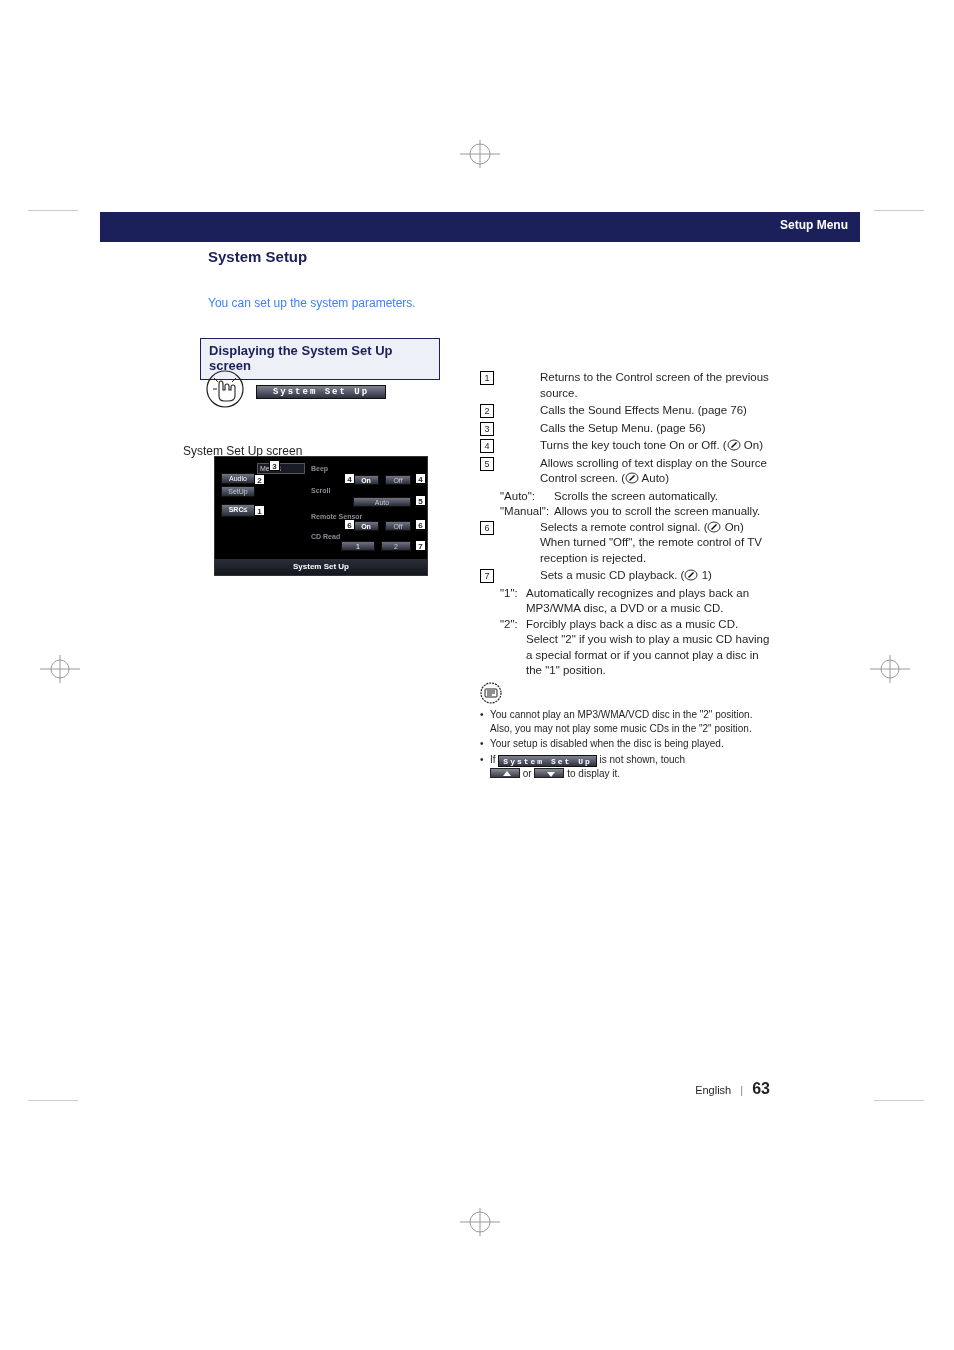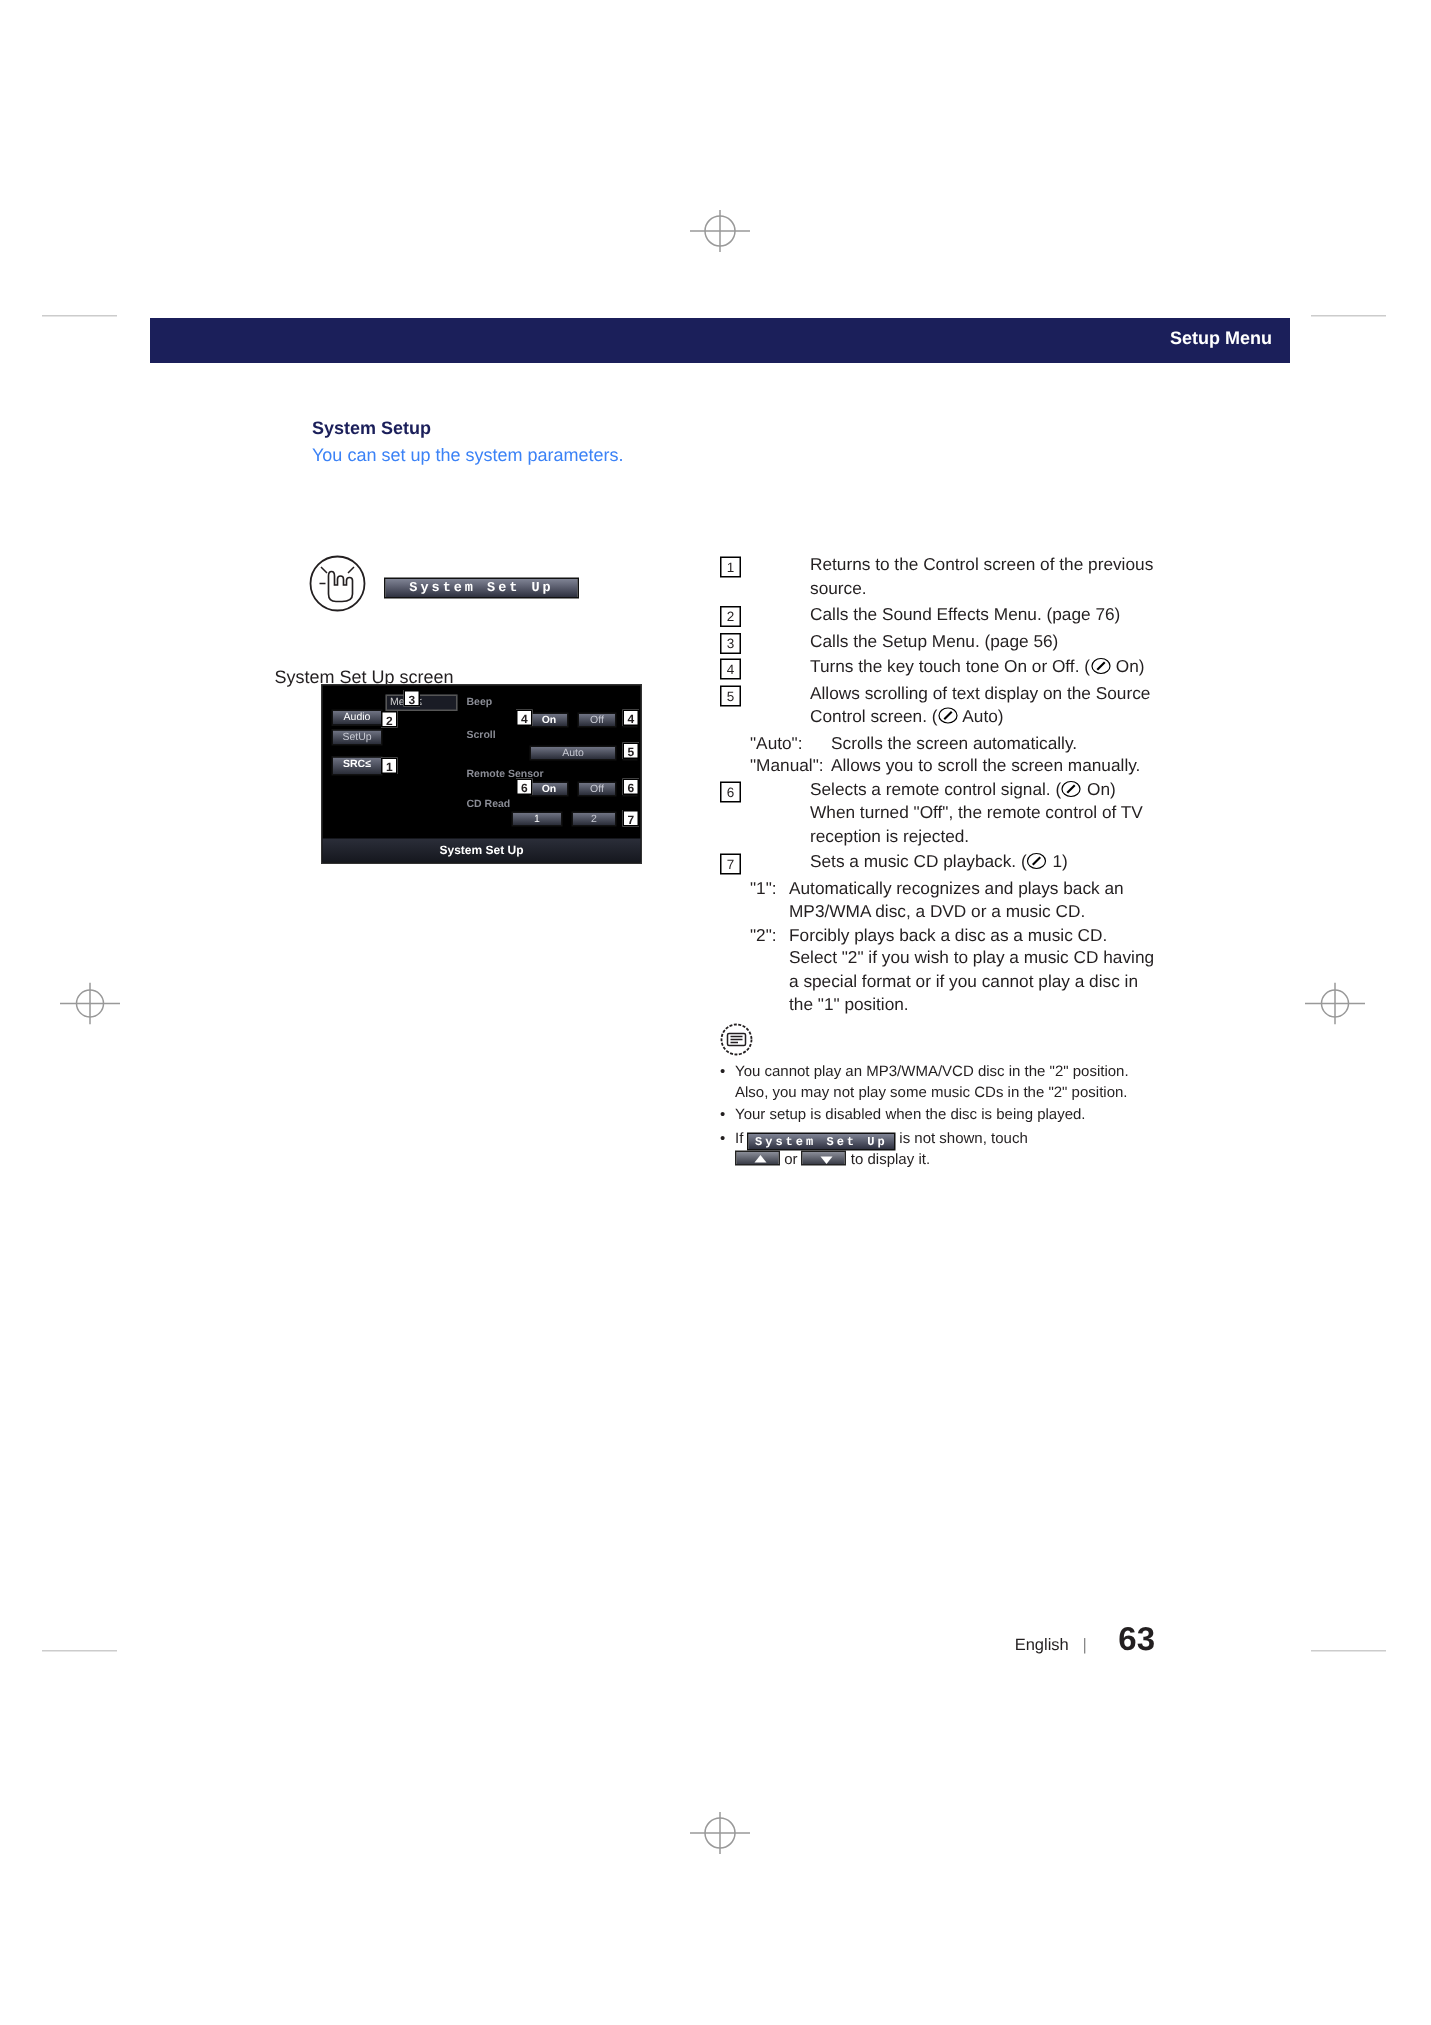--- a/index.html
+++ b/index.html
@@ -12,21 +12,21 @@
   .crop.top { left: 420px; top: 140px; }
   .crop.bot { left: 420px; top: 1208px; }
   .crop.left { left: 30px; top: 655px; }
   .crop.right { left: 860px; top: 655px; }
 
   
   .hdr-band { position: absolute; left: 100px; top: 212px; width: 760px; height: 30px; background: #1b1f5a; }
   .hdr-band .chapter { position: absolute; right: 12px; top: 6px; color: #fff; font-size: 12px; font-weight: 700; }
 
   
-  .section-title { position: absolute; left: 208px; top: 278px; font-size: 12px; font-weight: 700; color: #1b1f5a; }
+  .section-title { position: absolute; left: 208px; top: 248px; font-size: 15px; font-weight: 700; color: #1b1f5a; }
   .section-sub { position: absolute; left: 208px; top: 296px; font-size: 12px; color: #3b82f6; }
 
   
   .boxhead { position: absolute; left: 200px; top: 338px; width: 240px; padding: 4px 8px 6px 8px; border: 1px solid #1b1f5a; background: #eef0f7; color: #1b1f5a; font-size: 13px; font-weight: 700; }
 
   
   .touch-fig { position: absolute; left: 200px; top: 368px; width: 240px; height: 52px; }
   .touch-fig .hand { position: absolute; left: 4px; top: 0; width: 42px; height: 42px; }
   .touch-btn { position: absolute; left: 56px; top: 17px; width: 130px; height: 14px; background: linear-gradient(#7f8394,#2e3140); border: 1px solid #111; text-align: center; color: #fff; font-size: 9px; line-height: 13px; letter-spacing: 2px; font-family: "Courier New", monospace; font-weight: bold; }
 
@@ -87,21 +87,21 @@
   .notes .bul { flex: 0 0 10px; }
   .notes .ntxt { flex: 1; }
   .inline-btn { display: inline-block; background: linear-gradient(#7f8394,#2e3140); border: 1px solid #111; color: #fff; font-size: 8px; line-height: 11px; height: 12px; padding: 0 4px; letter-spacing: 2px; font-family: "Courier New", monospace; font-weight: bold; vertical-align: -1px; }
   .inline-arrow { display: inline-block; width: 30px; height: 10px; background: linear-gradient(#8a8d98,#3a3d48); border: 1px solid #222; position: relative; vertical-align: -1px; }
   .inline-arrow::after { content: ""; position: absolute; left: 12px; top: 2px; width: 0; height: 0; border-left: 4px solid transparent; border-right: 4px solid transparent; }
   .inline-arrow.up::after { border-bottom: 5px solid #fff; }
   .inline-arrow.dn::after { border-top: 5px solid #fff; top: 3px; }
 
   
   .footer { position: absolute; left: 480px; top: 1080px; width: 290px; text-align: right; font-size: 11px; }
-  .footer .pg { font-size: 22px; font-weight: 700; margin-left: 12px; }
+  .footer .pg { font-size: 16px; font-weight: 700; margin-left: 0; }
   .footer .sep { color: #888; margin: 0 6px; }
 
   
   .guide { position: absolute; width: 50px; height: 1px; background: #ccc; }
   .guide.l1 { left: 28px; top: 210px; }
   .guide.l2 { left: 28px; top: 1100px; }
   .guide.r1 { left: 874px; top: 210px; }
   .guide.r2 { left: 874px; top: 1100px; }
 </style>
 </head>
@@ -143,20 +143,21 @@
   <div class="guide r1"></div>
   <div class="guide r2"></div>
 
   <div class="hdr-band">
     <div class="chapter">Setup Menu</div>
   </div>
 
   <div class="section-title">System Setup</div>
   <div class="section-sub">You can set up the system parameters.</div>
 
+  <div class="boxhead">Displaying the System Set Up screen</div>
 
   <div class="touch-fig">
     <span class="hand">
       <svg viewBox="0 0 42 42">
           <circle cx="21" cy="21" r="18" fill="none" stroke="#231f20" stroke-width="1.2"></circle>
         <path d="M15 28 L15 16 Q15 13 17 13 Q19 13 19 16 L19 22 L21 22 L21 18 Q21 16 23 16 Q25 16 25 18 L25 22 L27 22 L27 19 Q27 17 29 17 Q31 17 31 19 L31 28 Q31 33 24 33 L20 33 Q15 33 15 28 Z" fill="none" stroke="#231f20" stroke-width="1.1"></path>
         <path d="M10 10 L14 14 M32 10 L28 14 M9 21 L13 21" stroke="#231f20" stroke-width="1"></path>
       </svg>
     </span>
     <div class="touch-btn">System Set Up</div>

